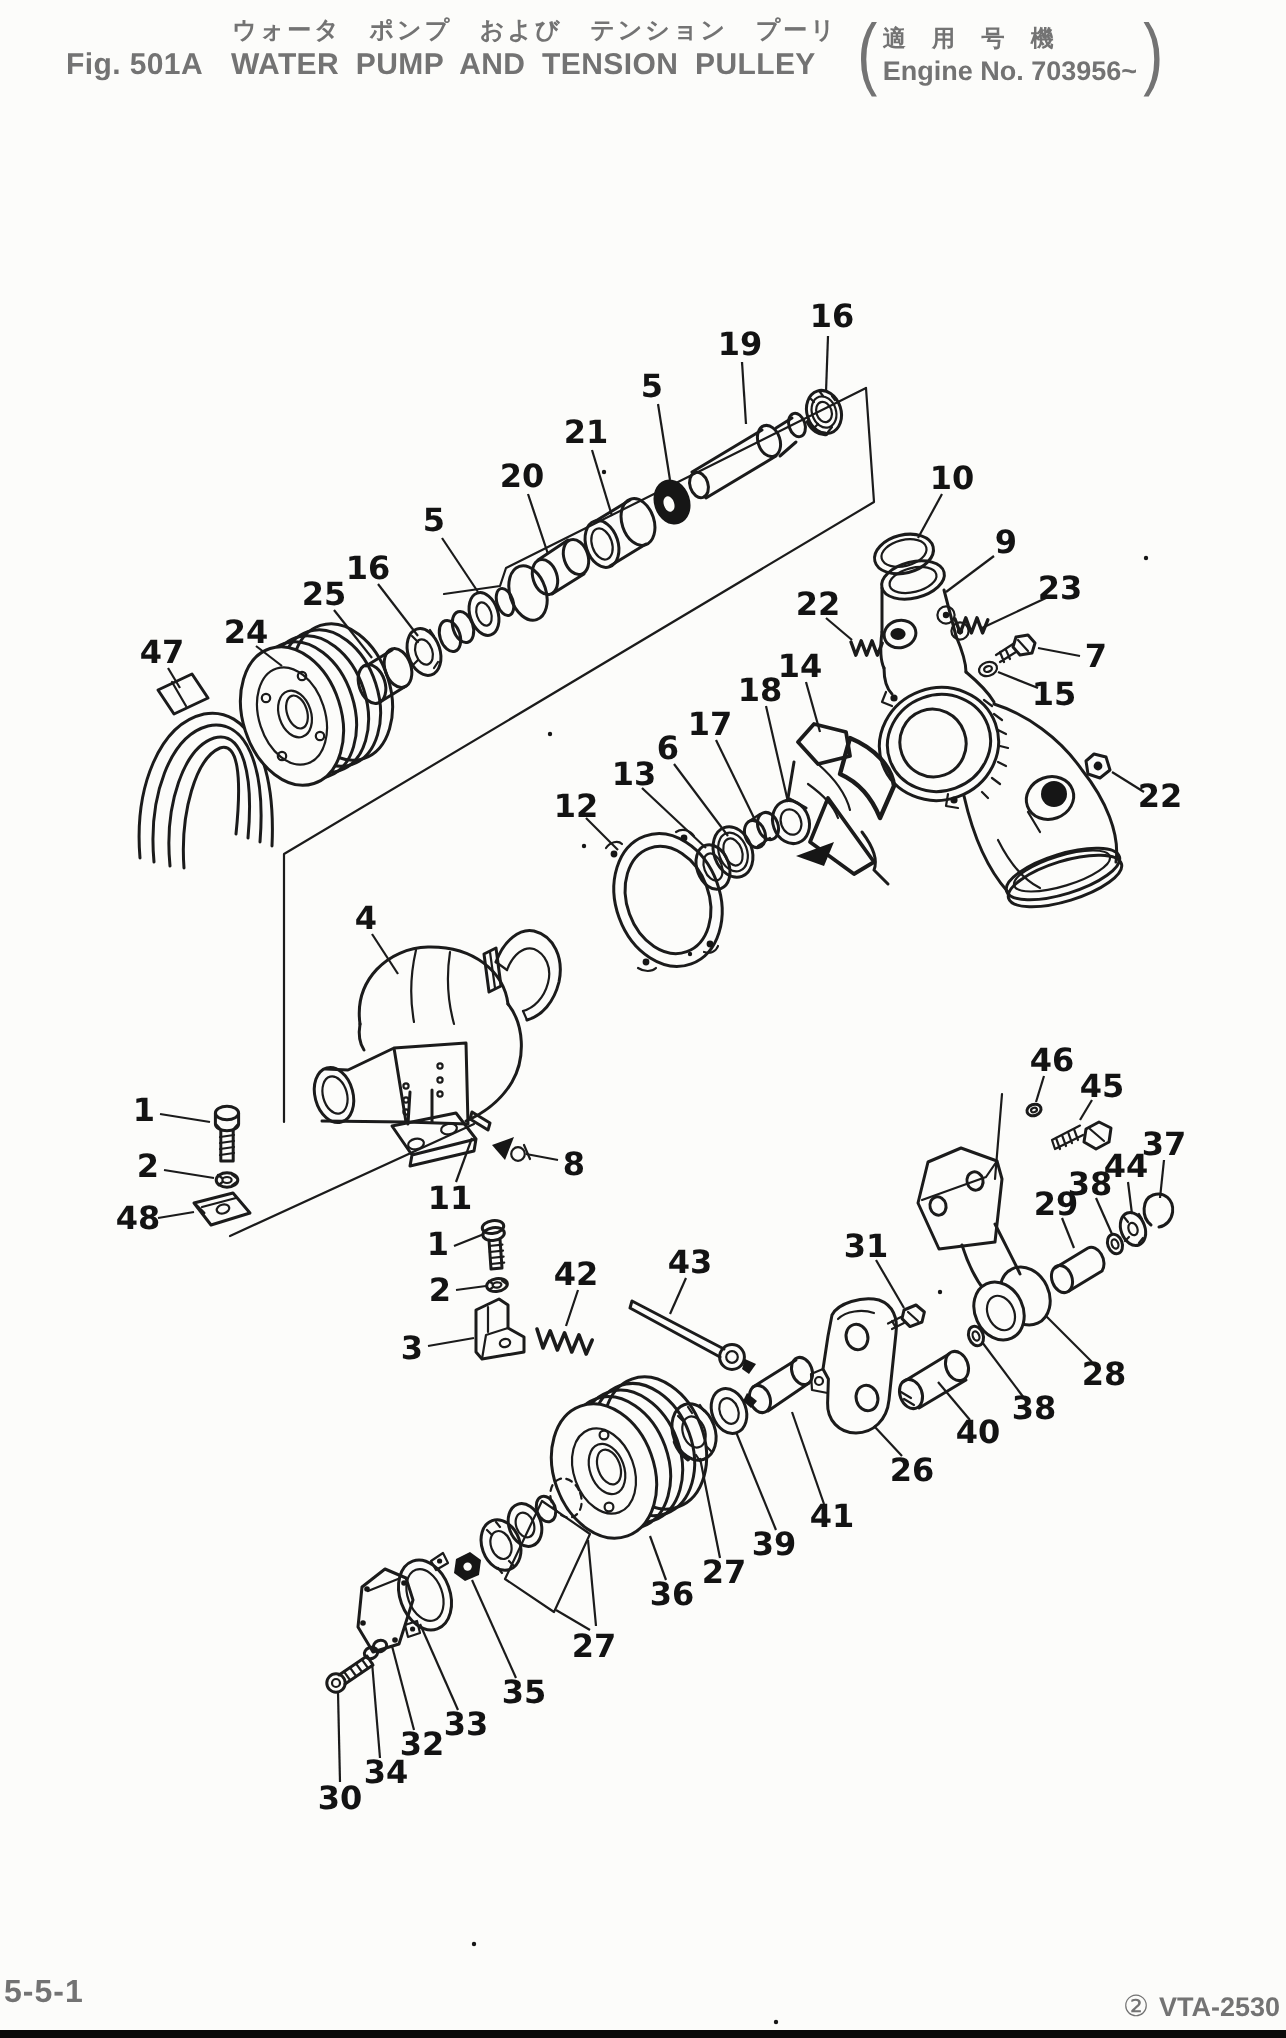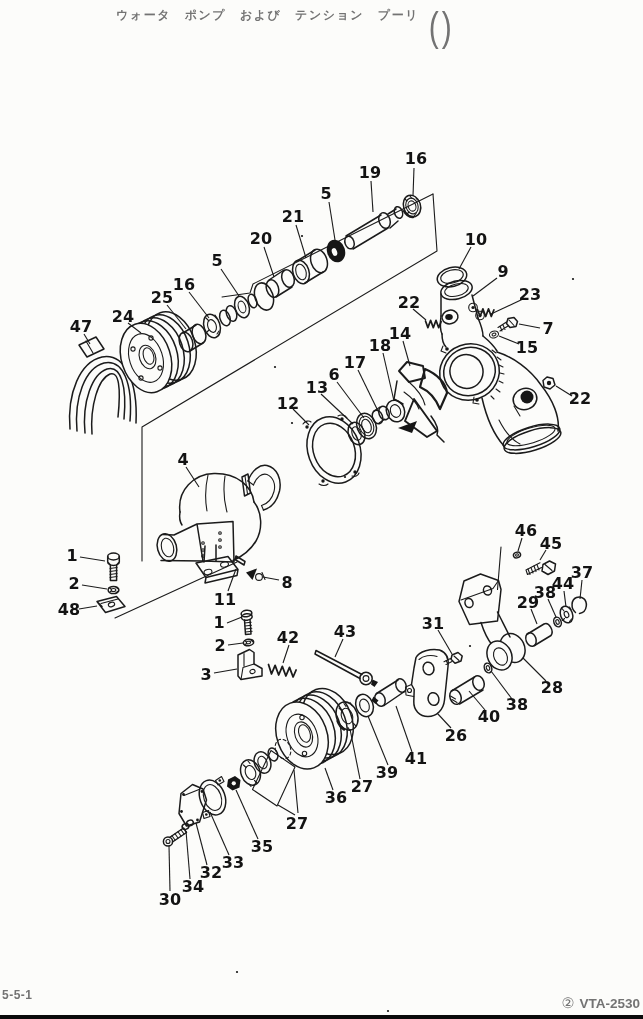--- a/index.html
+++ b/index.html
@@ -19,21 +19,21 @@
   .hdr-en .fig{margin-right:14px;}
   .hdr-en .ttl{word-spacing:4px;}
   .applic{
     position:absolute;left:427px;top:3px;height:48px;
     display:flex;align-items:center;
   }
   .bigparen{font-size:40px;font-weight:normal;line-height:46px;transform:scaleX(.75);}
   .app-stack{display:flex;flex-direction:column;justify-content:center;padding:0 1px;}
   .app-ja{font-size:11.5px;font-weight:bold;letter-spacing:5px;white-space:nowrap;}
   .app-en{font-size:13.5px;font-weight:bold;white-space:nowrap;margin-top:1px;}
-  .ftr-page{position:absolute;left:2px;top:988px;font-size:12px;font-weight:bold;letter-spacing:.5px;}
+  .ftr-page{position:absolute;left:2px;top:988px;font-size:16px;font-weight:bold;letter-spacing:.5px;}
   .ftr-doc{position:absolute;right:3px;top:995px;font-size:13.5px;font-weight:bold;display:flex;align-items:center;gap:5px;}
   .ftr-doc .circ{font-size:14.5px;font-weight:normal;}
   .bottom-rule{position:absolute;left:0;top:1015px;width:643px;height:4px;background:#0a0a0a;}
   svg.diagram{position:absolute;left:0;top:0;}
   svg .ln{stroke:#1b1b1b;stroke-width:1.5;fill:none;stroke-linecap:round;stroke-linejoin:round;}
   svg .thin{stroke-width:1.1;}
   svg .bold{stroke-width:2.3;}
   svg .fillw{fill:#fcfcfa;}
   svg .filld{fill:#161616;stroke:none;}
   svg .leader{stroke:#1b1b1b;stroke-width:1.1;fill:none;}
@@ -41,22 +41,29 @@
     font-family:"DejaVu Sans",sans-serif;font-size:16px;font-weight:bold;
     fill:#131313;text-anchor:middle;
   }
 </style>
 </head>
 <body>
 
 <div class="page">
 
   <div class="hdr-ja">ウォータ ポンプ および テンション プーリ</div>
+  <div class="hdr-en">
+    <span class="fig">Fig. 501A</span><span class="ttl">WATER PUMP AND TENSION PULLEY</span>
+  </div>
   <div class="applic">
     <span class="bigparen">(</span>
+    <span class="app-stack">
+      <span class="app-ja">適 用 号 機</span>
+      <span class="app-en">Engine No. 703956~</span>
+    </span>
     <span class="bigparen">)</span>
   </div>
 
   <svg class="diagram" width="643" height="1019" viewBox="0 0 643 1019" xmlns="http://www.w3.org/2000/svg">
 
     <g>
       <path class="ln thin" d="M433,194 L437,251 L142,427 L142,561"></path>
       <path class="ln thin" d="M433,194 L253,284 L250,293 L222,297"></path>
       <line class="ln thin" x1="115" y1="618" x2="237" y2="562"></line>
     </g>

